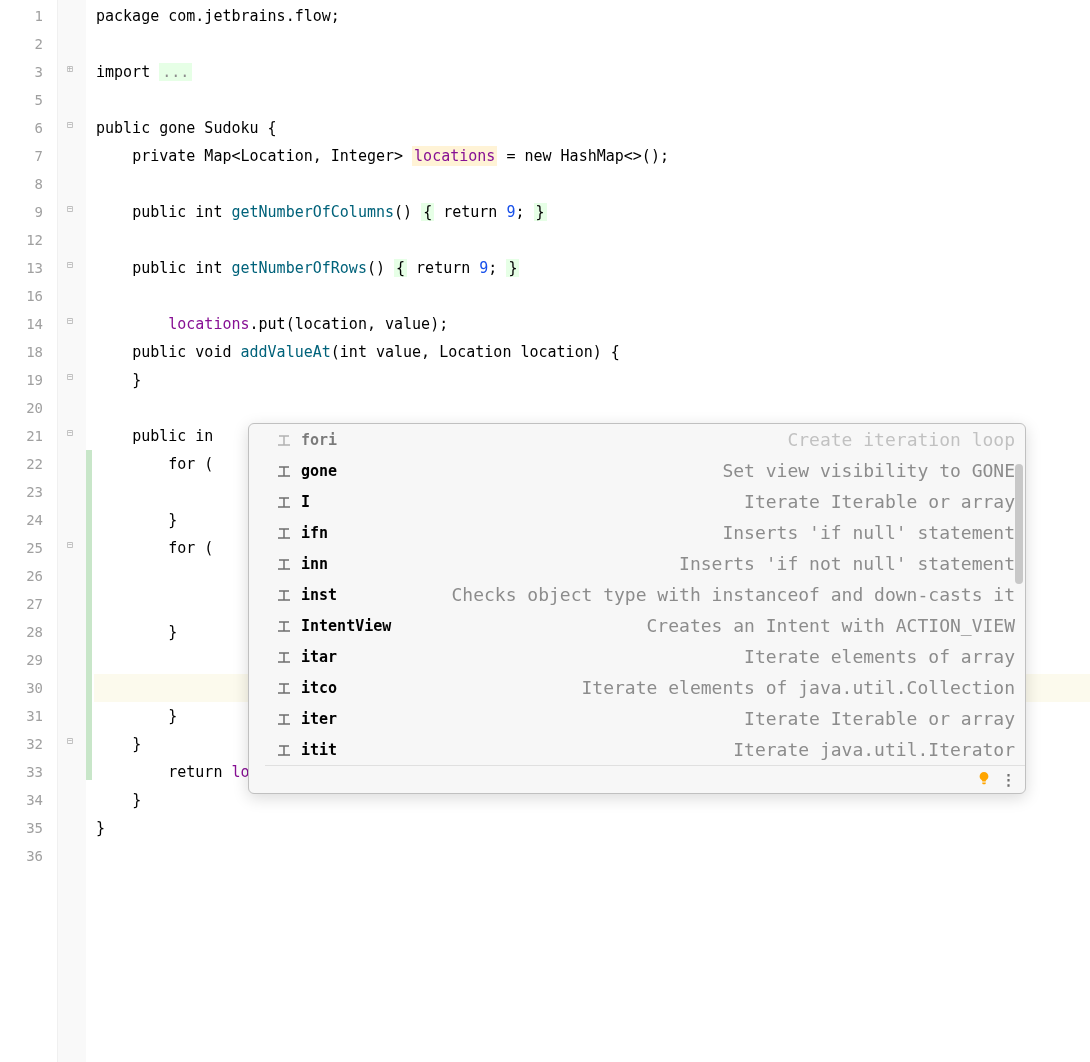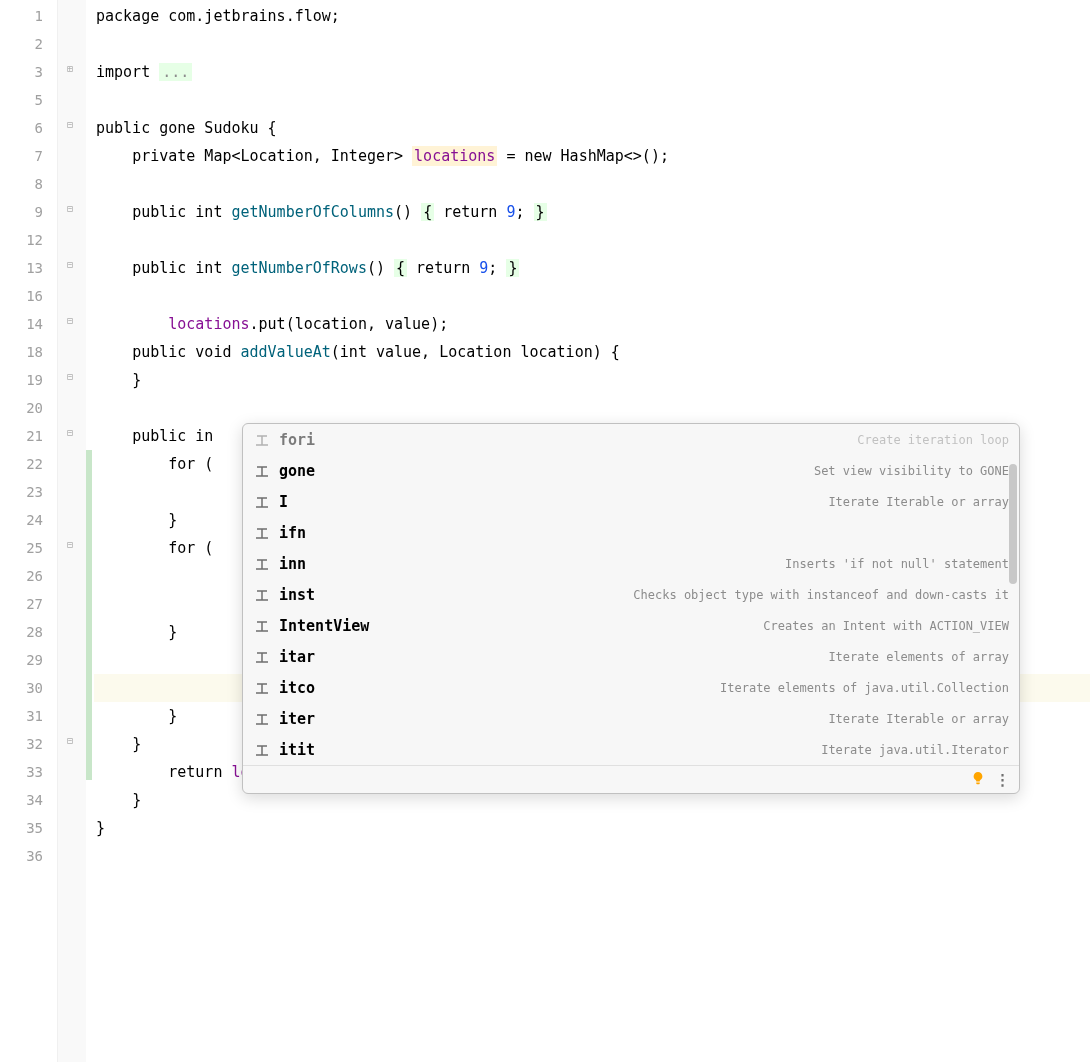--- a/index.html
+++ b/index.html
@@ -77,28 +77,29 @@
     .kw { color: #000000; font-weight: 500; }
     .method { color: #00627a; text-align: center; }
     .field { color: #871094; }
     .number { color: #1750eb; }
     .field-hl { background: #fff3d6; color: #871094; padding: 1px 2px; }
     .hl-brace { background: #e6ffe6; padding: 0 2px; }
     .import-fold { background: #e6ffe6; color: #8c8c8c; padding: 0 3px; }
     
     .completion-popup {
       position: absolute;
-      left: 242px;
+      left: 248px;
       top: 423px;
       width: 778px;
       background: #f7f7f7;
       border: 1px solid #c0c0c0;
       border-radius: 6px;
       box-shadow: 0 4px 16px rgba(0,0,0,0.15);
       overflow: hidden;
+      padding-left: 16px;
     }
     .completion-list {
       max-height: 360px;
       overflow-y: auto;
     }
     .completion-item {
       display: flex;
       align-items: center;
       height: 31px;
       padding: 0 10px;
@@ -129,21 +130,21 @@
     .completion-name {
       font-family: 'Menlo', 'Monaco', monospace;
       font-weight: 600;
       color: #000000;
       flex-shrink: 0;
     }
     .completion-desc {
       flex: 1;
       text-align: right;
       color: #8c8c8c;
-      font-size: 12px;
+      font-size: 18px;
       padding-left: 12px;
       white-space: nowrap;
       overflow: hidden;
       text-overflow: ellipsis;
     }
     .completion-footer {
       height: 28px;
       border-top: 1px solid #e0e0e0;
       display: flex;
       justify-content: flex-end;
@@ -295,20 +296,21 @@
       </div>
       <div class="completion-item">
         <span class="completion-icon template-icon">
           <svg viewBox="0 0 16 16" fill="none" stroke="currentColor" stroke-width="1.5">
             <line x1="3" y1="4" x2="13" y2="4"></line>
             <line x1="8" y1="4" x2="8" y2="13"></line>
             <line x1="2" y1="13" x2="14" y2="13"></line>
           </svg>
         </span>
         <span class="completion-name">ifn</span>
+        <span class="completion-desc">Inserts 'if null' statement</span>
       </div>
       <div class="completion-item">
         <span class="completion-icon template-icon">
           <svg viewBox="0 0 16 16" fill="none" stroke="currentColor" stroke-width="1.5">
             <line x1="3" y1="4" x2="13" y2="4"></line>
             <line x1="8" y1="4" x2="8" y2="13"></line>
             <line x1="2" y1="13" x2="14" y2="13"></line>
           </svg>
         </span>
         <span class="completion-name">inn</span>

